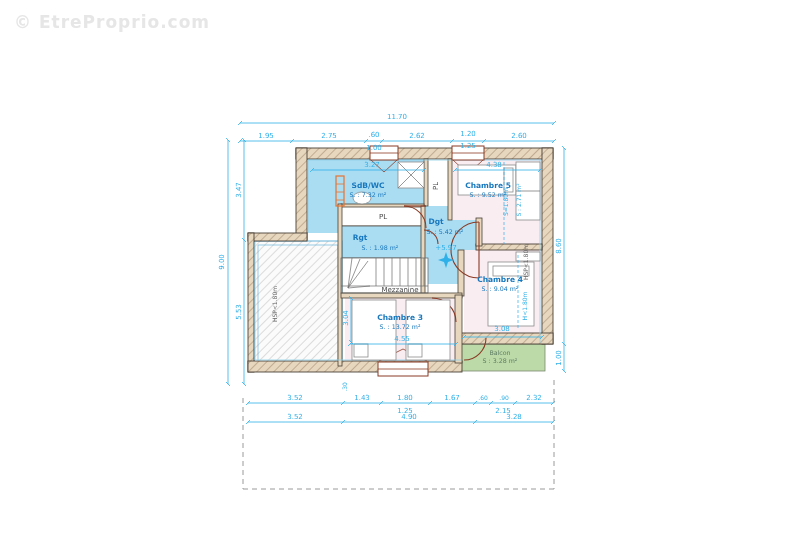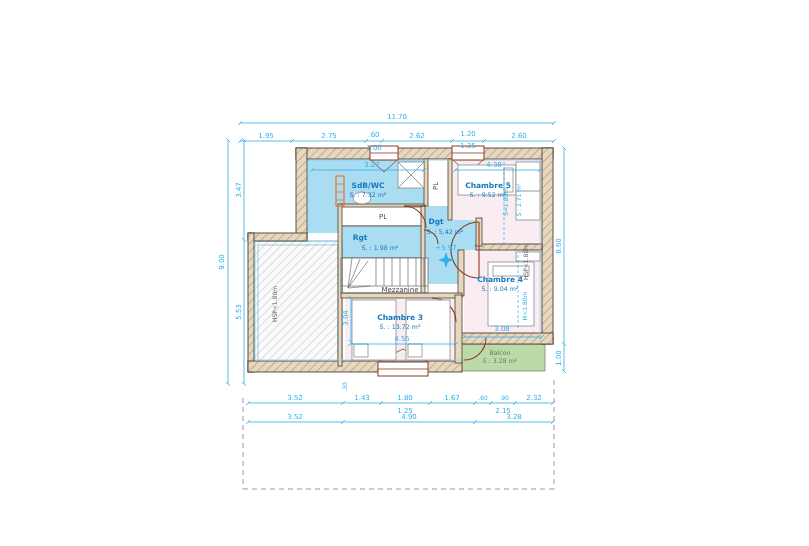--- a/index.html
+++ b/index.html
@@ -20,20 +20,21 @@
   .thinwall{fill:#e7d7bf;stroke:#4a4136;stroke-width:0.8;}
   .door{stroke:#8a3a24;stroke-width:1.1;fill:none;}
   .furn{stroke:#8c8c8c;stroke-width:0.8;fill:#ffffff;}
   .inset{stroke:#8fd0ea;stroke-width:0.8;fill:none;}
   .stair{stroke:#6b6b6b;stroke-width:0.7;fill:none;}
 </style>
 </head>
 <body>
 
 <div class="stage">
+  <div class="wm">© EtreProprio.com</div>
 
   <svg width="809" height="546" viewBox="0 0 809 546">
     <defs>
       <pattern id="wallHatch" width="6" height="6" patternUnits="userSpaceOnUse" patternTransform="rotate(45)">
         <rect width="6" height="6" fill="#e7d7bf"></rect>
         <line x1="0" y1="0" x2="0" y2="6" stroke="#a08868" stroke-width="1.1"></line>
       </pattern>
       <pattern id="slopeHatch" width="6" height="6" patternUnits="userSpaceOnUse" patternTransform="rotate(45)">
         <rect width="6" height="6" fill="#fbfbfb"></rect>
         <line x1="0" y1="0" x2="0" y2="6" stroke="#b3b3b3" stroke-width="0.9"></line>

